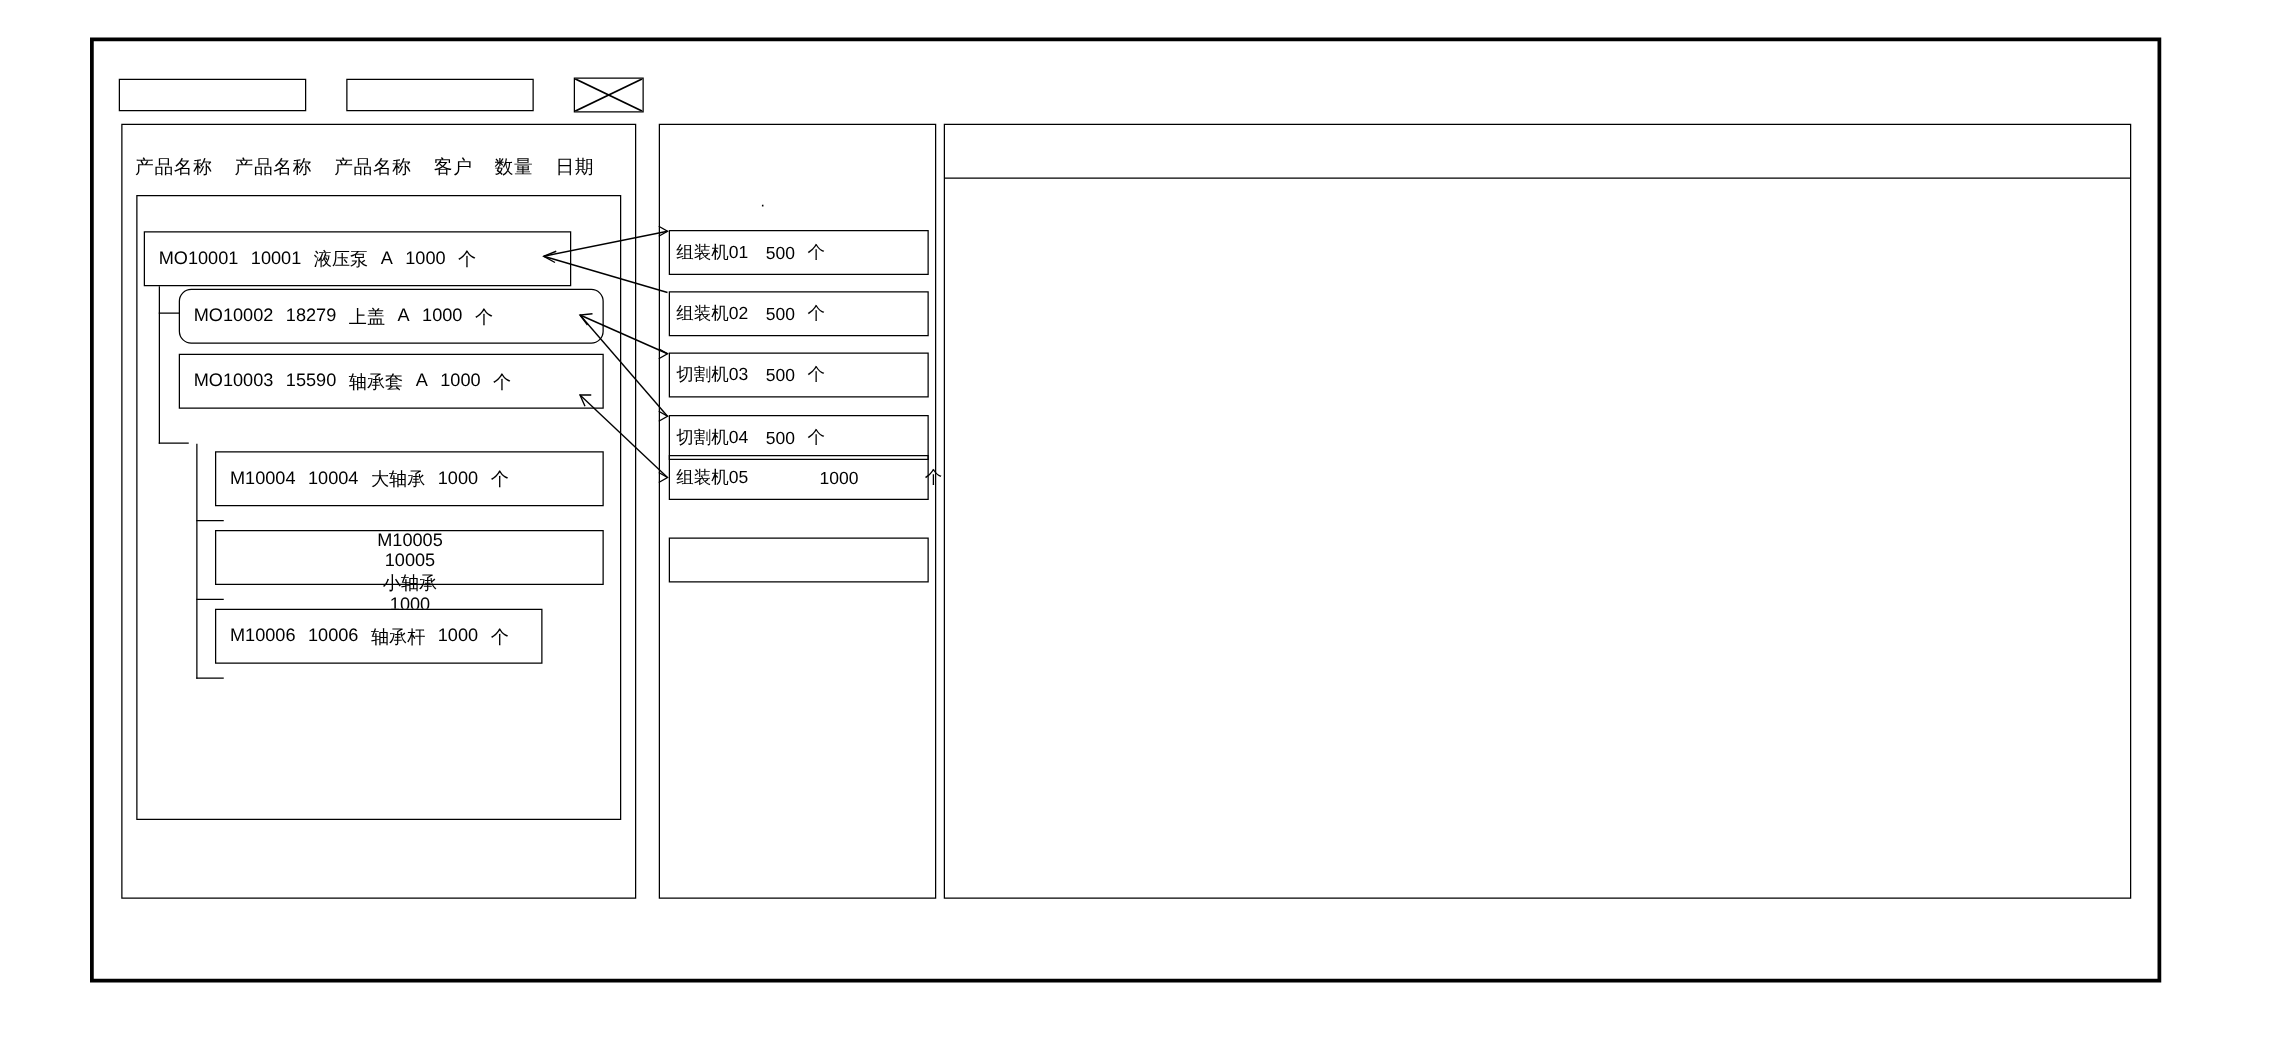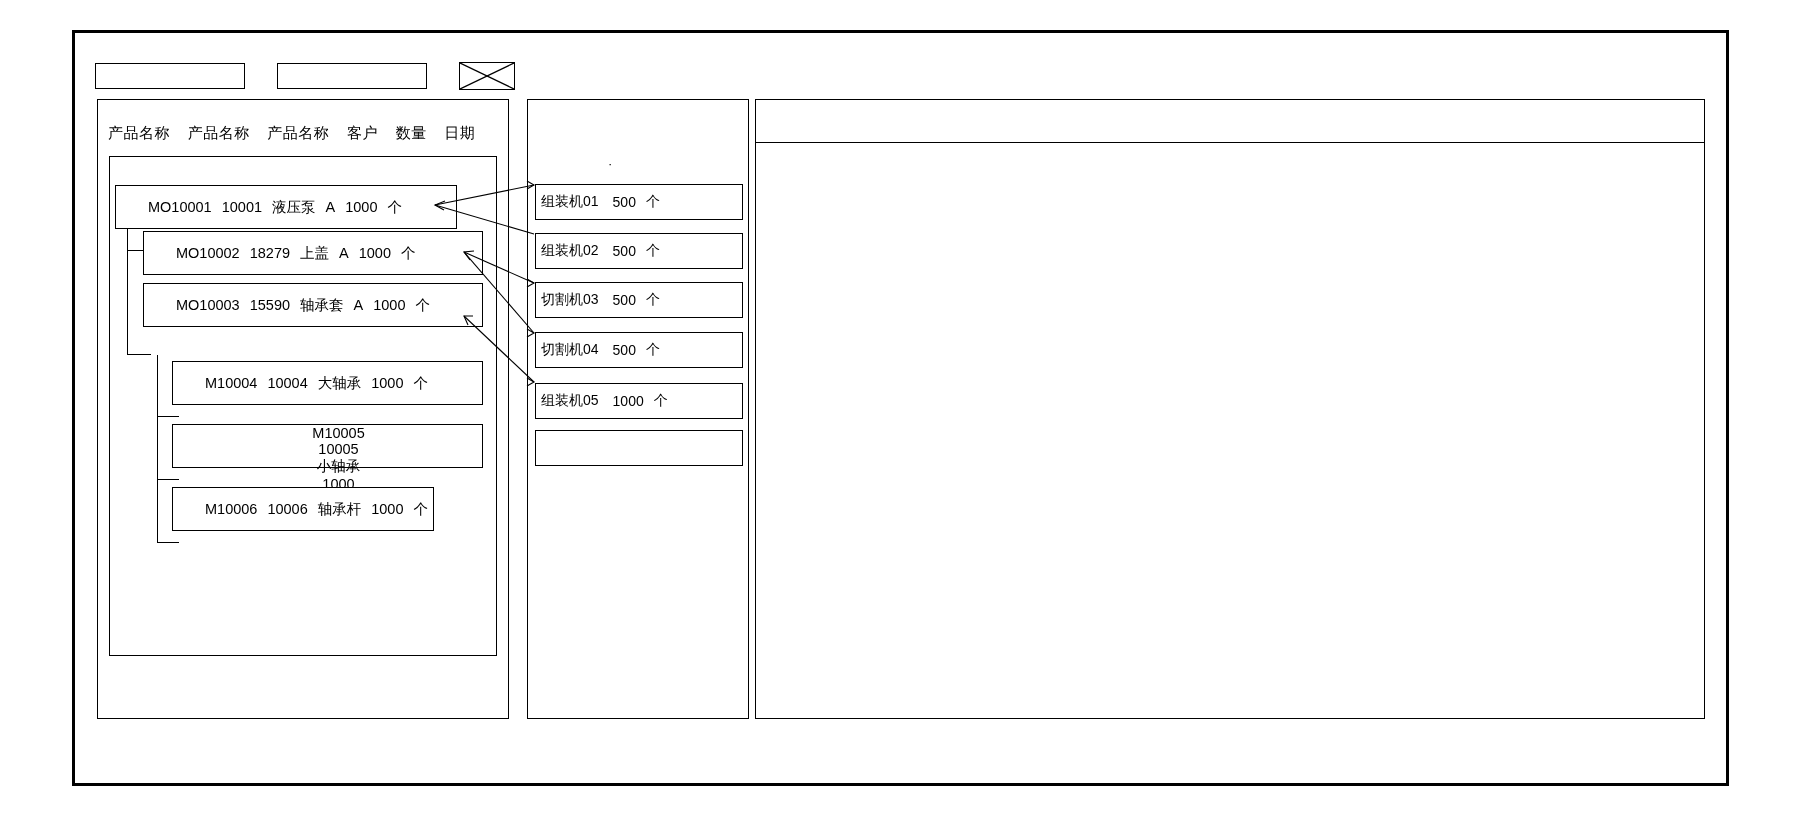--- a/index.html
+++ b/index.html
@@ -96,21 +96,21 @@
 
   .tree-node {
     position: absolute;
     border: 1.2px solid #000;
     background: #ffffff;
     box-sizing: border-box;
     display: flex;
     align-items: center;
     font-size: 14.5px;
     white-space: nowrap;
-    padding-left: 32px;
+    padding-left: 11px;
   }
   .tree-node .cell { margin-right: 10px; }
 
   
   .elbow {
     position: absolute;
     border-left: 1.2px solid #000;
     border-bottom: 1.2px solid #000;
     box-sizing: border-box;
   }
@@ -216,21 +216,21 @@
 
       <div class="tree-node" style="left:5px; top:28px; width:342px; height:44px;">
         <span class="cell">MO10001</span>
         <span class="cell">10001</span>
         <span class="cell">液压泵</span>
         <span class="cell">A</span>
         <span class="cell">1000</span>
         <span class="cell">个</span>
       </div>
 
-      <div class="tree-node" style="left:33px; top:74px; width:340px; height:44px;">
+      <div class="tree-node" style="left:33px; top:74px; width:340px; height:44px;border-radius:10px;">
         <span class="cell">MO10002</span>
         <span class="cell">18279</span>
         <span class="cell">上盖</span>
         <span class="cell">A</span>
         <span class="cell">1000</span>
         <span class="cell">个</span>
       </div>
 
       <div class="tree-node" style="left:33px; top:126px; width:340px; height:44px;">
         <span class="cell">MO10003</span>
@@ -288,21 +288,21 @@
       <span class="m-qty">500</span>
       <span class="m-unit">个</span>
     </div>
 
     <div class="machine-card" style="top:232px;">
       <span class="m-name">切割机04</span>
       <span class="m-qty">500</span>
       <span class="m-unit">个</span>
     </div>
 
-    <div class="machine-card" style="top:283px;">
+    <div class="machine-card" style="top:264px;gap:43px;">
       <span class="m-name">组装机05</span>
       <span class="m-qty">1000</span>
       <span class="m-unit">个</span>
     </div>
 
     <div class="machine-card" style="top:330px;">
       <span class="m-name"></span>
       <span class="m-qty"></span>
       <span class="m-unit"></span>
     </div>

